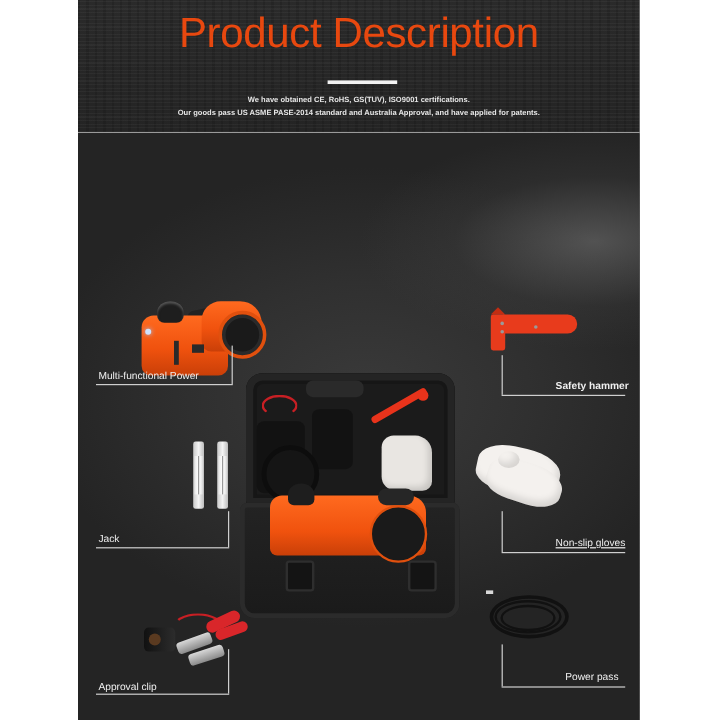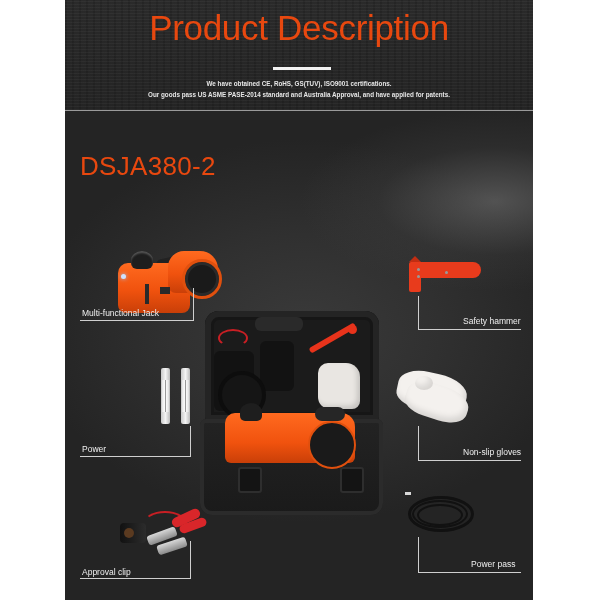--- a/index.html
+++ b/index.html
@@ -92,70 +92,69 @@
 
   <div class="banner">
     <div class="banner-title">Product Description</div>
     <div class="banner-rule"></div>
     <div class="banner-line l1">We have obtained CE, RoHS, GS(TUV), ISO9001 certifications.</div>
     <div class="banner-line l2">Our goods pass US ASME PASE-2014 standard and Australia Approval, and have applied for patents.</div>
   </div>
   <div class="banner-divider"></div>
 
   <div class="panel">
-    <div class="model">DSJA380-2</div>
 
     <div class="jack" style="left:53px; top:138px; width:108px; height:68px;">
       <div class="handle" style="left:38px; top:6px; width:50px; height:10px; transform:rotate(-12deg);"></div>
       <div class="body" style="left:0; top:14px; width:72px; height:50px;"></div>
       <div class="body" style="left:50px; top:2px; width:50px; height:42px; border-radius:16px 18px 8px 8px;"></div>
       <div class="cap" style="left:13px; top:2px; width:22px; height:18px;"></div>
       <div class="motor" style="left:64px; top:10px; width:34px; height:34px;"></div>
       <div class="led" style="left:3px; top:25px;"></div>
       <div class="badge" style="left:27px; top:35px; width:4px; height:20px;"></div>
       <div class="badge" style="left:42px; top:38px; width:10px; height:7px;"></div>
     </div>
     <div class="leader-v" style="left:128px; top:177px; height:32px;"></div>
     <div class="leader-h" style="left:15px; top:209px; width:114px;"></div>
-    <div class="label" style="left:17px; top:219px; top:218px; top:219px; top:197px;">Multi-functional Jack</div>
+    <div class="label" style="left:17px; top:219px; top:218px; top:219px; top:197px;">Multi-functional Power</div>
 
     <div class="hammer" style="left:340px; top:145px; width:80px; height:50px;">
       <div class="tip" style="left:4px; top:0;"></div>
       <div class="head" style="left:4px; top:6px; width:12px; height:30px;"></div>
       <div class="shaft" style="left:14px; top:6px; width:62px; height:16px;"></div>
       <div class="rivet" style="left:12px; top:12px;"></div>
       <div class="rivet" style="left:12px; top:19px;"></div>
       <div class="rivet" style="left:40px; top:15px;"></div>
     </div>
     <div class="leader-v" style="left:353px; top:185px; height:33px;"></div>
     <div class="leader-h" style="left:353px; top:218px; width:103px;"></div>
-    <div class="label" style="left:398px; top:205px;">Safety hammer</div>
+    <div class="label" style="left:398px; top:205px;font-weight:bold;">Safety hammer</div>
 
     <div>
       <div class="fuse" style="left:96px; top:257px;">
           <div class="glass"></div>
           <div class="wire"></div>
         </div>
       <div class="fuse" style="left:116px; top:257px;">
           <div class="glass"></div>
           <div class="wire"></div>
         </div>
     </div>
     <div class="leader-v" style="left:125px; top:315px; height:30px;"></div>
     <div class="leader-h" style="left:15px; top:345px; width:111px;"></div>
-    <div class="label" style="left:17px; top:333px;">Power</div>
+    <div class="label" style="left:17px; top:333px;">Jack</div>
 
     <div>
       <div class="glove" style="left:332px; top:262px; width:70px; height:38px; transform:rotate(12deg);"></div>
       <div class="glove" style="left:340px; top:274px; width:64px; height:34px; transform:rotate(18deg);"></div>
       <div class="glove" style="left:350px; top:265px; width:18px; height:14px; border-radius:50%;"></div>
     </div>
     <div class="leader-v" style="left:353px; top:315px; height:34px;"></div>
     <div class="leader-h" style="left:353px; top:349px; width:103px;"></div>
-    <div class="label" style="left:398px; top:336px;">Non-slip gloves</div>
+    <div class="label" style="left:398px; top:336px;text-decoration:underline;">Non-slip gloves</div>
 
     <div>
       <div class="socket" style="left:55px; top:412px; width:26px; height:20px;">
           <div class="hole" style="left:4px; top:5px; width:10px; height:10px;"></div>
         </div>
       <div class="wire-red" style="left:78px; top:400px; width:40px; height:22px; border-bottom-color:transparent; border-left-color:transparent;"></div>
       <div class="clip-grip" style="left:106px; top:402px; width:30px; height:10px; transform:rotate(-25deg);"></div>
       <div class="clip-grip" style="left:114px; top:410px; width:28px; height:9px; transform:rotate(-20deg);"></div>
       <div class="clip" style="left:82px; top:420px; width:30px; height:10px; transform:rotate(-20deg);"></div>
       <div class="clip" style="left:92px; top:430px; width:30px; height:10px; transform:rotate(-18deg);"></div>

